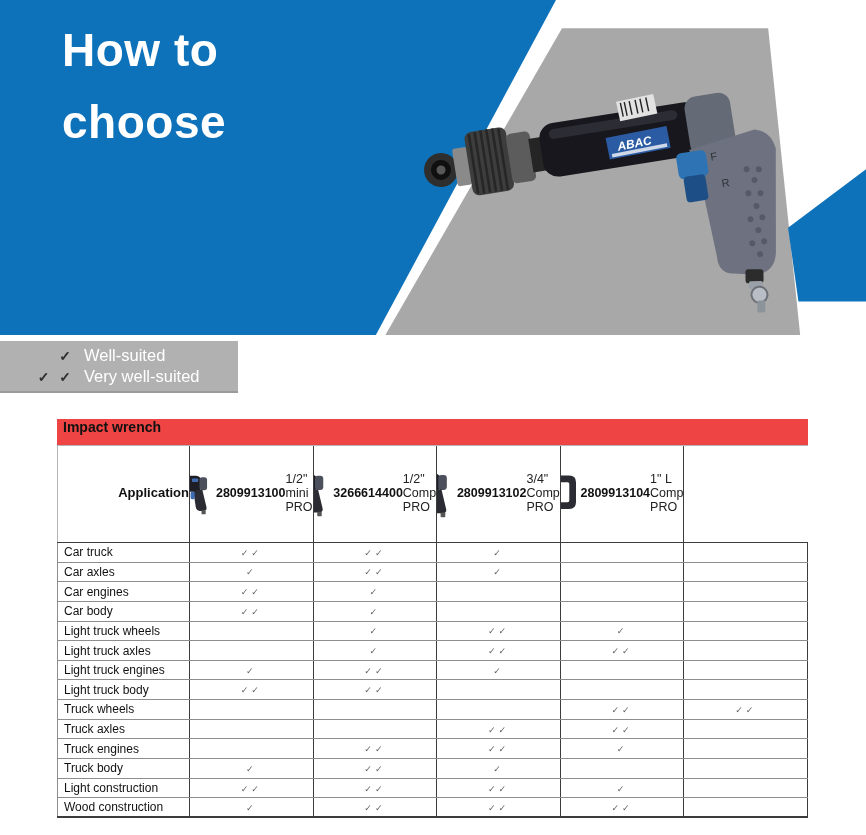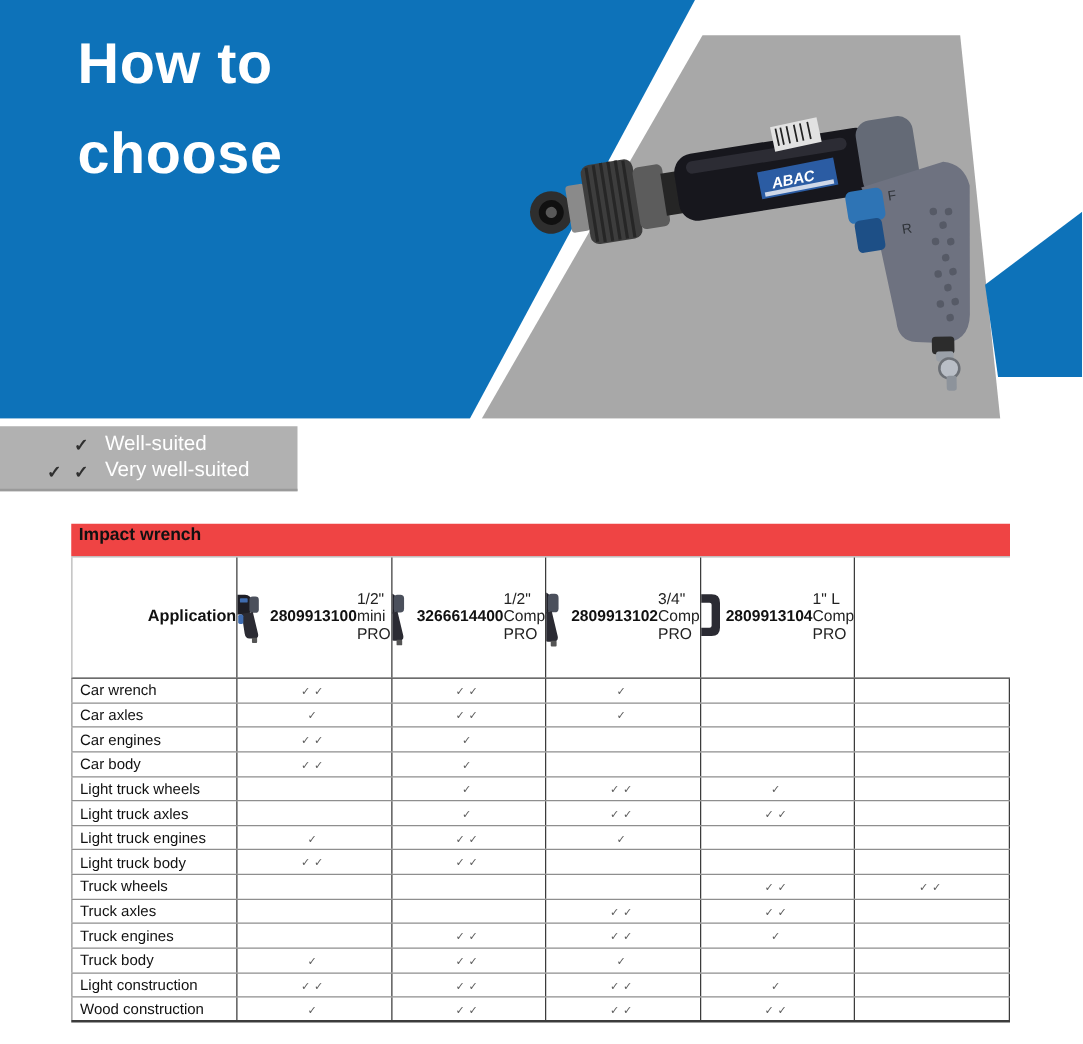--- a/index.html
+++ b/index.html
@@ -252,21 +252,21 @@
       <svg class="thumb" viewBox="0 0 110 46" style="width: 92px; height: 40px;">
         <use href="#tool-long"></use>
       </svg>
     </div>
     <span class="prod-code">2809913104</span>
     <span class="prod-name">1" L Comp PRO</span>
   </div>
 </div>
     <div id="table-body">
   <div class="tgrid body-row">
-    <div class="bcell bcell-app">Car wrench</div>
+    <div class="bcell bcell-app">Car truck</div>
   <div class="bcell">
             <span class="check">✓✓</span>
           </div>
           <div class="bcell">
             <span class="check">✓✓</span>
           </div>
           <div class="bcell">
             <span class="check">✓</span>
           </div>
           <div class="bcell">

